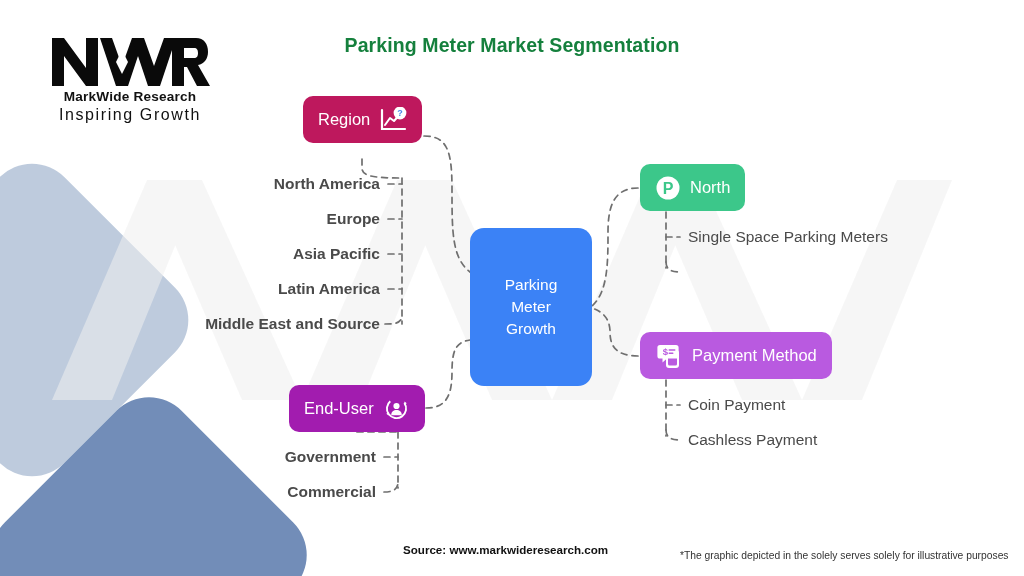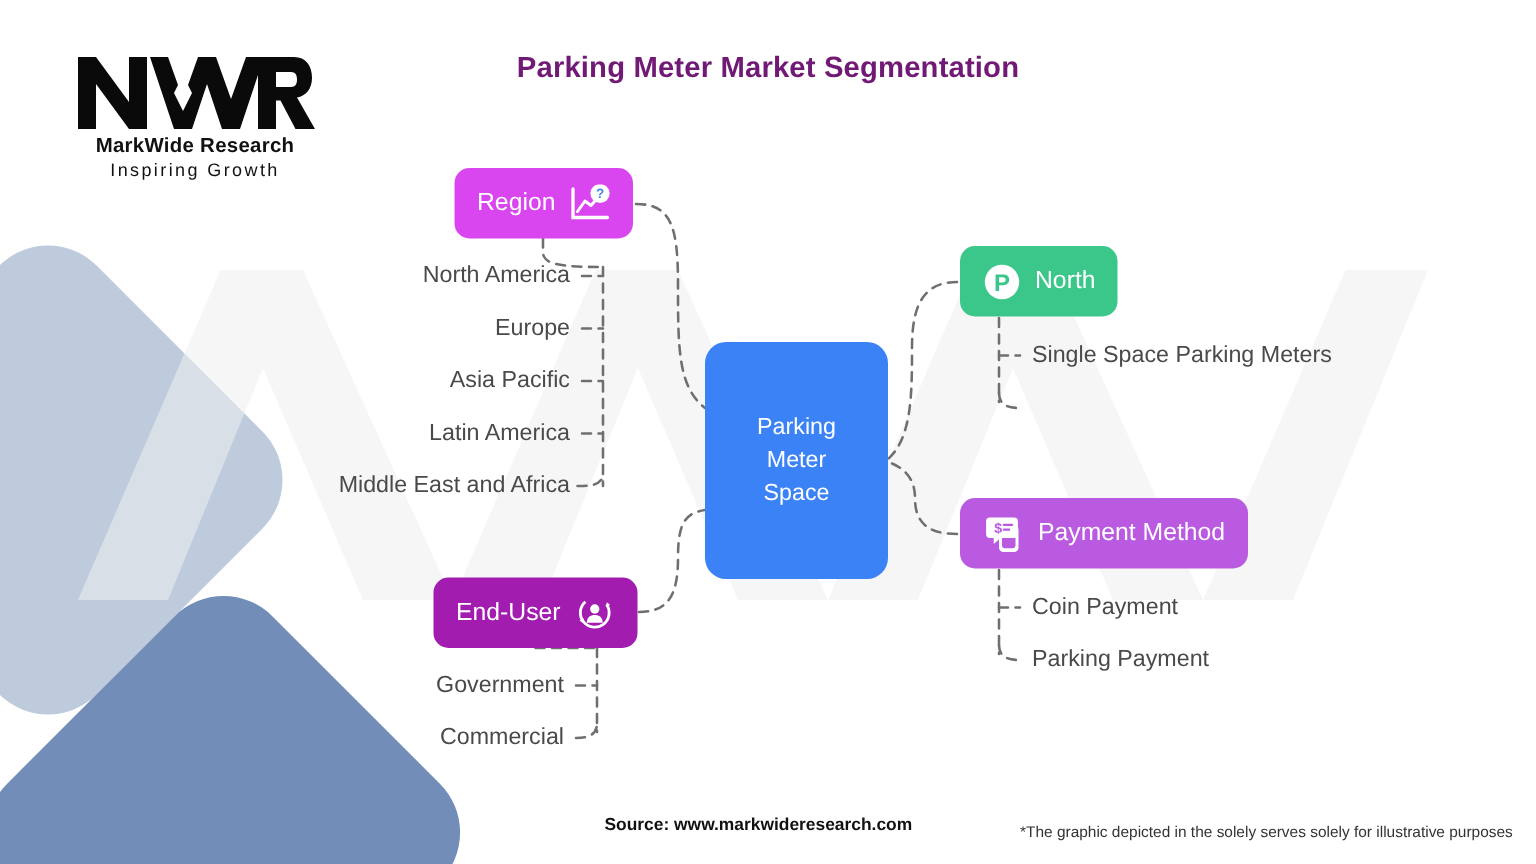--- a/index.html
+++ b/index.html
@@ -37,33 +37,33 @@
   .watermark {
     left: 52px; top: 150px;
     width: 940px; height: 260px;
     opacity: .55;
   }
 
   
   .title {
     position: absolute; left: 0; top: 34px; width: 1024px;
     text-align: center;
-    font-size: 19.5px; font-weight: bold; color: #701a75;
+    font-size: 19.5px; font-weight: bold; color: #15803d;
     letter-spacing: .1px;
   }
 
   
   .logo { position: absolute; left: 30px; top: 32px; width: 200px; }
   .logo-mark { display:block; }
   .logo-name {
     text-align: center; font-size: 13.6px; font-weight: bold;
     color: #111; letter-spacing: .2px; margin-top: 1px;
   }
   .logo-tag {
-    text-align: center; font-size: 12px; color: #111;
+    text-align: center; font-size: 16px; color: #111;
     letter-spacing: 1.6px; margin-top: 2px;
   }
 
   
   #connectors { position: absolute; left:0; top:0; }
 
   
   .center-node {
     position: absolute; left: 470px; top: 228px;
     width: 122px; height: 158px;
@@ -79,34 +79,34 @@
     position: absolute;
     display: flex; align-items: center; gap: 9px;
     border-radius: 10px;
     color: #ffffff;
     font-size: 16.5px;
     padding: 0 15px;
     height: 47px;
     white-space: nowrap;
   }
   .badge .b-icon { display:flex; align-items:center; justify-content:center; }
-  .badge-region  { left: 303px; top: 112px; background: #d946ef; }
+  .badge-region  { left: 303px; top: 96px; background: #be185d; }
   .badge-type    { left: 640px; top: 164px; background: #3cc78a; }
   .badge-payment { left: 640px; top: 332px; background: #b95ae0; }
   .badge-enduser { left: 289px; top: 385px; background: #a21caf; }
 
   
   .leaf {
     position: absolute;
     font-size: 15.5px;
     color: #4a4a4a;
     white-space: nowrap;
     text-align: center;
   }
-  .leaf-right { text-align: right; }
+  .leaf-right { text-align: right; font-weight: bold; }
 
   
   .source {
     position: absolute; left: 403px; top: 543px;
     font-size: 11.6px; font-weight: bold; color: #111;
   }
   .disclaimer {
     position: absolute; left: 680px; top: 550px;
     font-size: 10.3px; color: #333;
   }
@@ -185,41 +185,41 @@
       <path d="M384,492 C392,492 398,490 398,482"></path>
 
       <path d="M357,432 L398,432"></path>
     </g>
   </svg>
 
   <div class="center-node">
     <div>
       <div>Parking</div>
       <div>Meter</div>
-      <div>Space</div>
+      <div>Growth</div>
     </div>
   </div>
 
   <div class="badge badge-region">
     <span>Region</span>
     <span class="b-icon">
       <svg width="28" height="26" viewBox="0 0 28 26">
         <path d="M3,3 L3,22 L26,22" stroke="#ffffff" stroke-width="2.2" fill="none" stroke-linecap="round"></path>
         <path d="M6,18 L11,11 L15,14 L22,6" stroke="#ffffff" stroke-width="2" fill="none" stroke-linecap="round" stroke-linejoin="round"></path>
         <path d="M17.5,6 L22,6 L22,10.5" stroke="#ffffff" stroke-width="2" fill="none" stroke-linecap="round" stroke-linejoin="round"></path>
         <circle cx="21" cy="6" r="6.4" fill="#ffffff"></circle>
         <text x="21" y="9" font-family="Liberation Sans, sans-serif" font-size="9" font-weight="bold" fill="#4a86e8" text-anchor="middle">?</text>
       </svg>
     </span>
   </div>
   <div class="leaf leaf-right" style="left:110px; top:175px; width:270px;">North America</div>
   <div class="leaf leaf-right" style="left:110px; top:210px; width:270px;">Europe</div>
   <div class="leaf leaf-right" style="left:110px; top:245px; width:270px;">Asia Pacific</div>
   <div class="leaf leaf-right" style="left:110px; top:280px; width:270px;">Latin America</div>
-  <div class="leaf leaf-right" style="left:100px; top:315px; width:280px;">Middle East and Africa</div>
+  <div class="leaf leaf-right" style="left:100px; top:315px; width:280px;">Middle East and Source</div>
 
   <div class="badge badge-type">
     <span class="b-icon">
       <svg width="26" height="26" viewBox="0 0 26 26">
         <circle cx="13" cy="13" r="11.5" fill="#ffffff"></circle>
         <text x="13" y="19" font-family="Liberation Sans, sans-serif" font-size="16" font-weight="bold" fill="#3cc78a" text-anchor="middle">P</text>
       </svg>
     </span>
     <span>North</span>
   </div>
@@ -233,21 +233,21 @@
         <path d="M2,2 L18,2 A2.6,2.6 0 0 1 20.6,4.6 L20.6,13 A2.6,2.6 0 0 1 18,15.6 L9,15.6 L4.5,19.6 L4.5,15.6 L2,15.6
                  A2.6,2.6 0 0 1 -0.6,13 L-0.6,4.6 A2.6,2.6 0 0 1 2,2 Z" transform="translate(3,0)" fill="#ffffff"></path>
         <text x="10.5" y="12.4" font-family="Liberation Sans, sans-serif" font-size="9.5" font-weight="bold" fill="#b95ae0" text-anchor="middle">$</text>
         <rect x="13.5" y="6.2" width="7" height="1.5" rx=".7" fill="#b95ae0"></rect>
         <rect x="13.5" y="9.4" width="5" height="1.5" rx=".7" fill="#b95ae0"></rect>
       </svg>
     </span>
     <span>Payment Method</span>
   </div>
   <div class="leaf" style="left:688px; top:396px;">Coin Payment</div>
-  <div class="leaf" style="left:688px; top:431px;">Parking Payment</div>
+  <div class="leaf" style="left:688px; top:431px;">Cashless Payment</div>
 
   <div class="badge badge-enduser">
     <span>End-User</span>
     <span class="b-icon">
       <svg width="27" height="27" viewBox="0 0 27 27">
         <circle cx="13.5" cy="13.5" r="9.6" fill="none" stroke="#ffffff" stroke-width="1.9" stroke-dasharray="44,18" transform="rotate(-35 13.5 13.5)"></circle>
         <path d="M21.5,6.5 L23.8,8.2 L21,9.8 Z" fill="#ffffff"></path>
         <path d="M5.6,20.4 L3.3,18.7 L6.1,17.1 Z" fill="#ffffff"></path>
         <circle cx="13.5" cy="11" r="3.1" fill="#ffffff"></circle>
         <path d="M8.2,20.2 C8.2,16.6 10.6,15 13.5,15 C16.4,15 18.8,16.6 18.8,20.2 Z" fill="#ffffff"></path>

